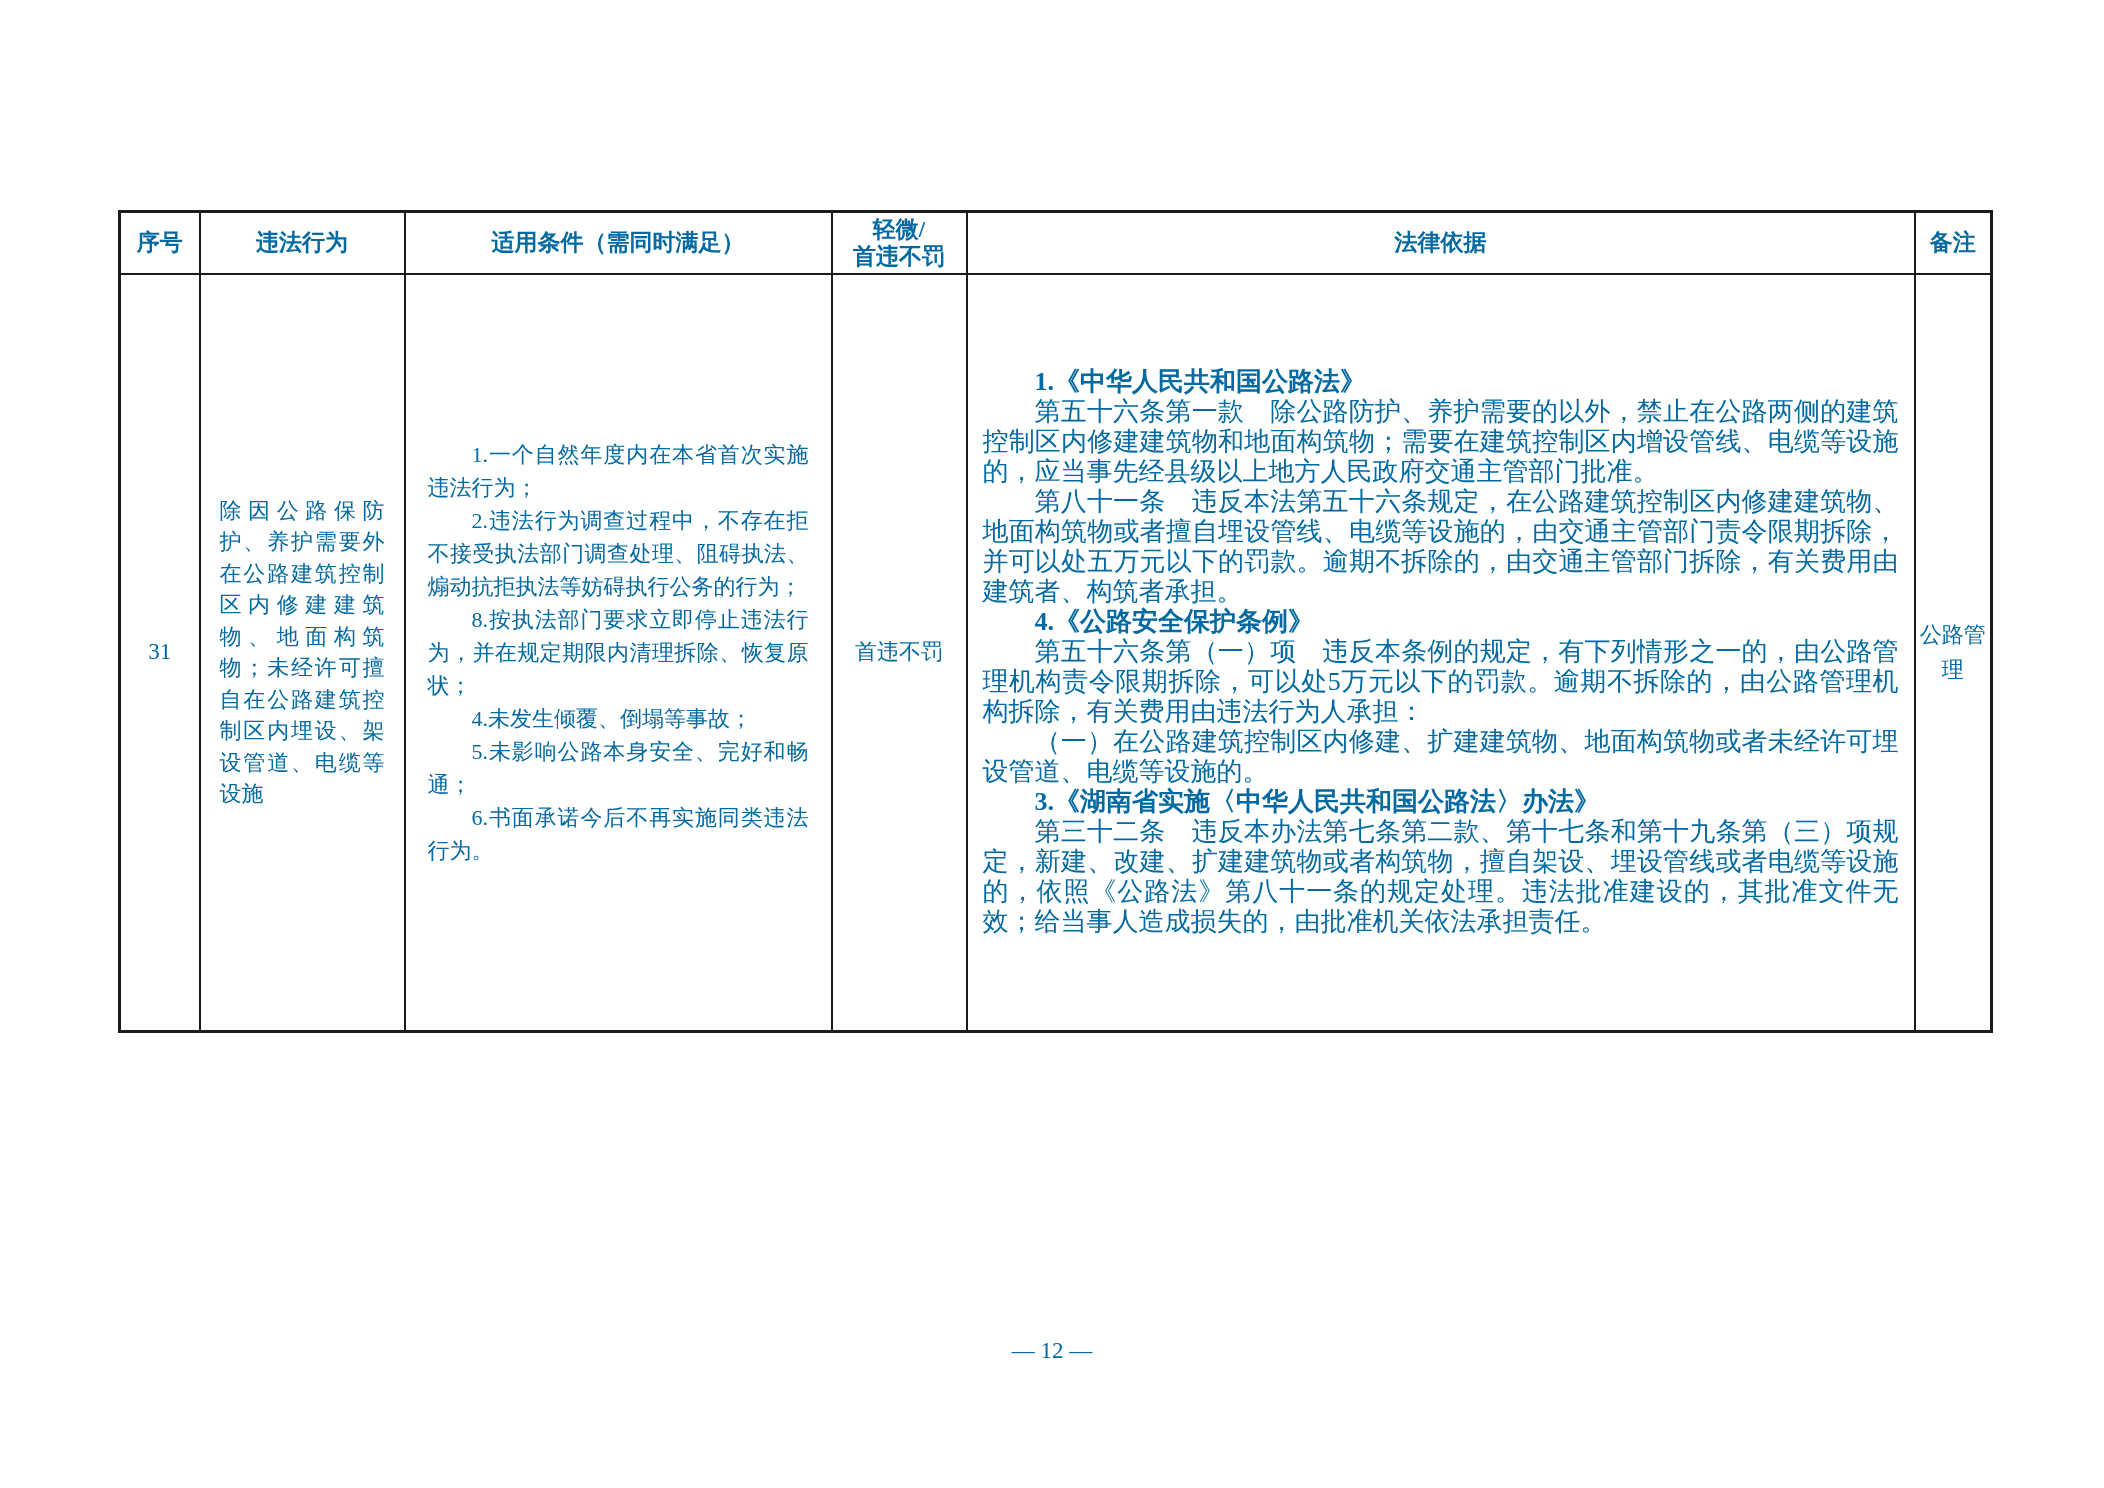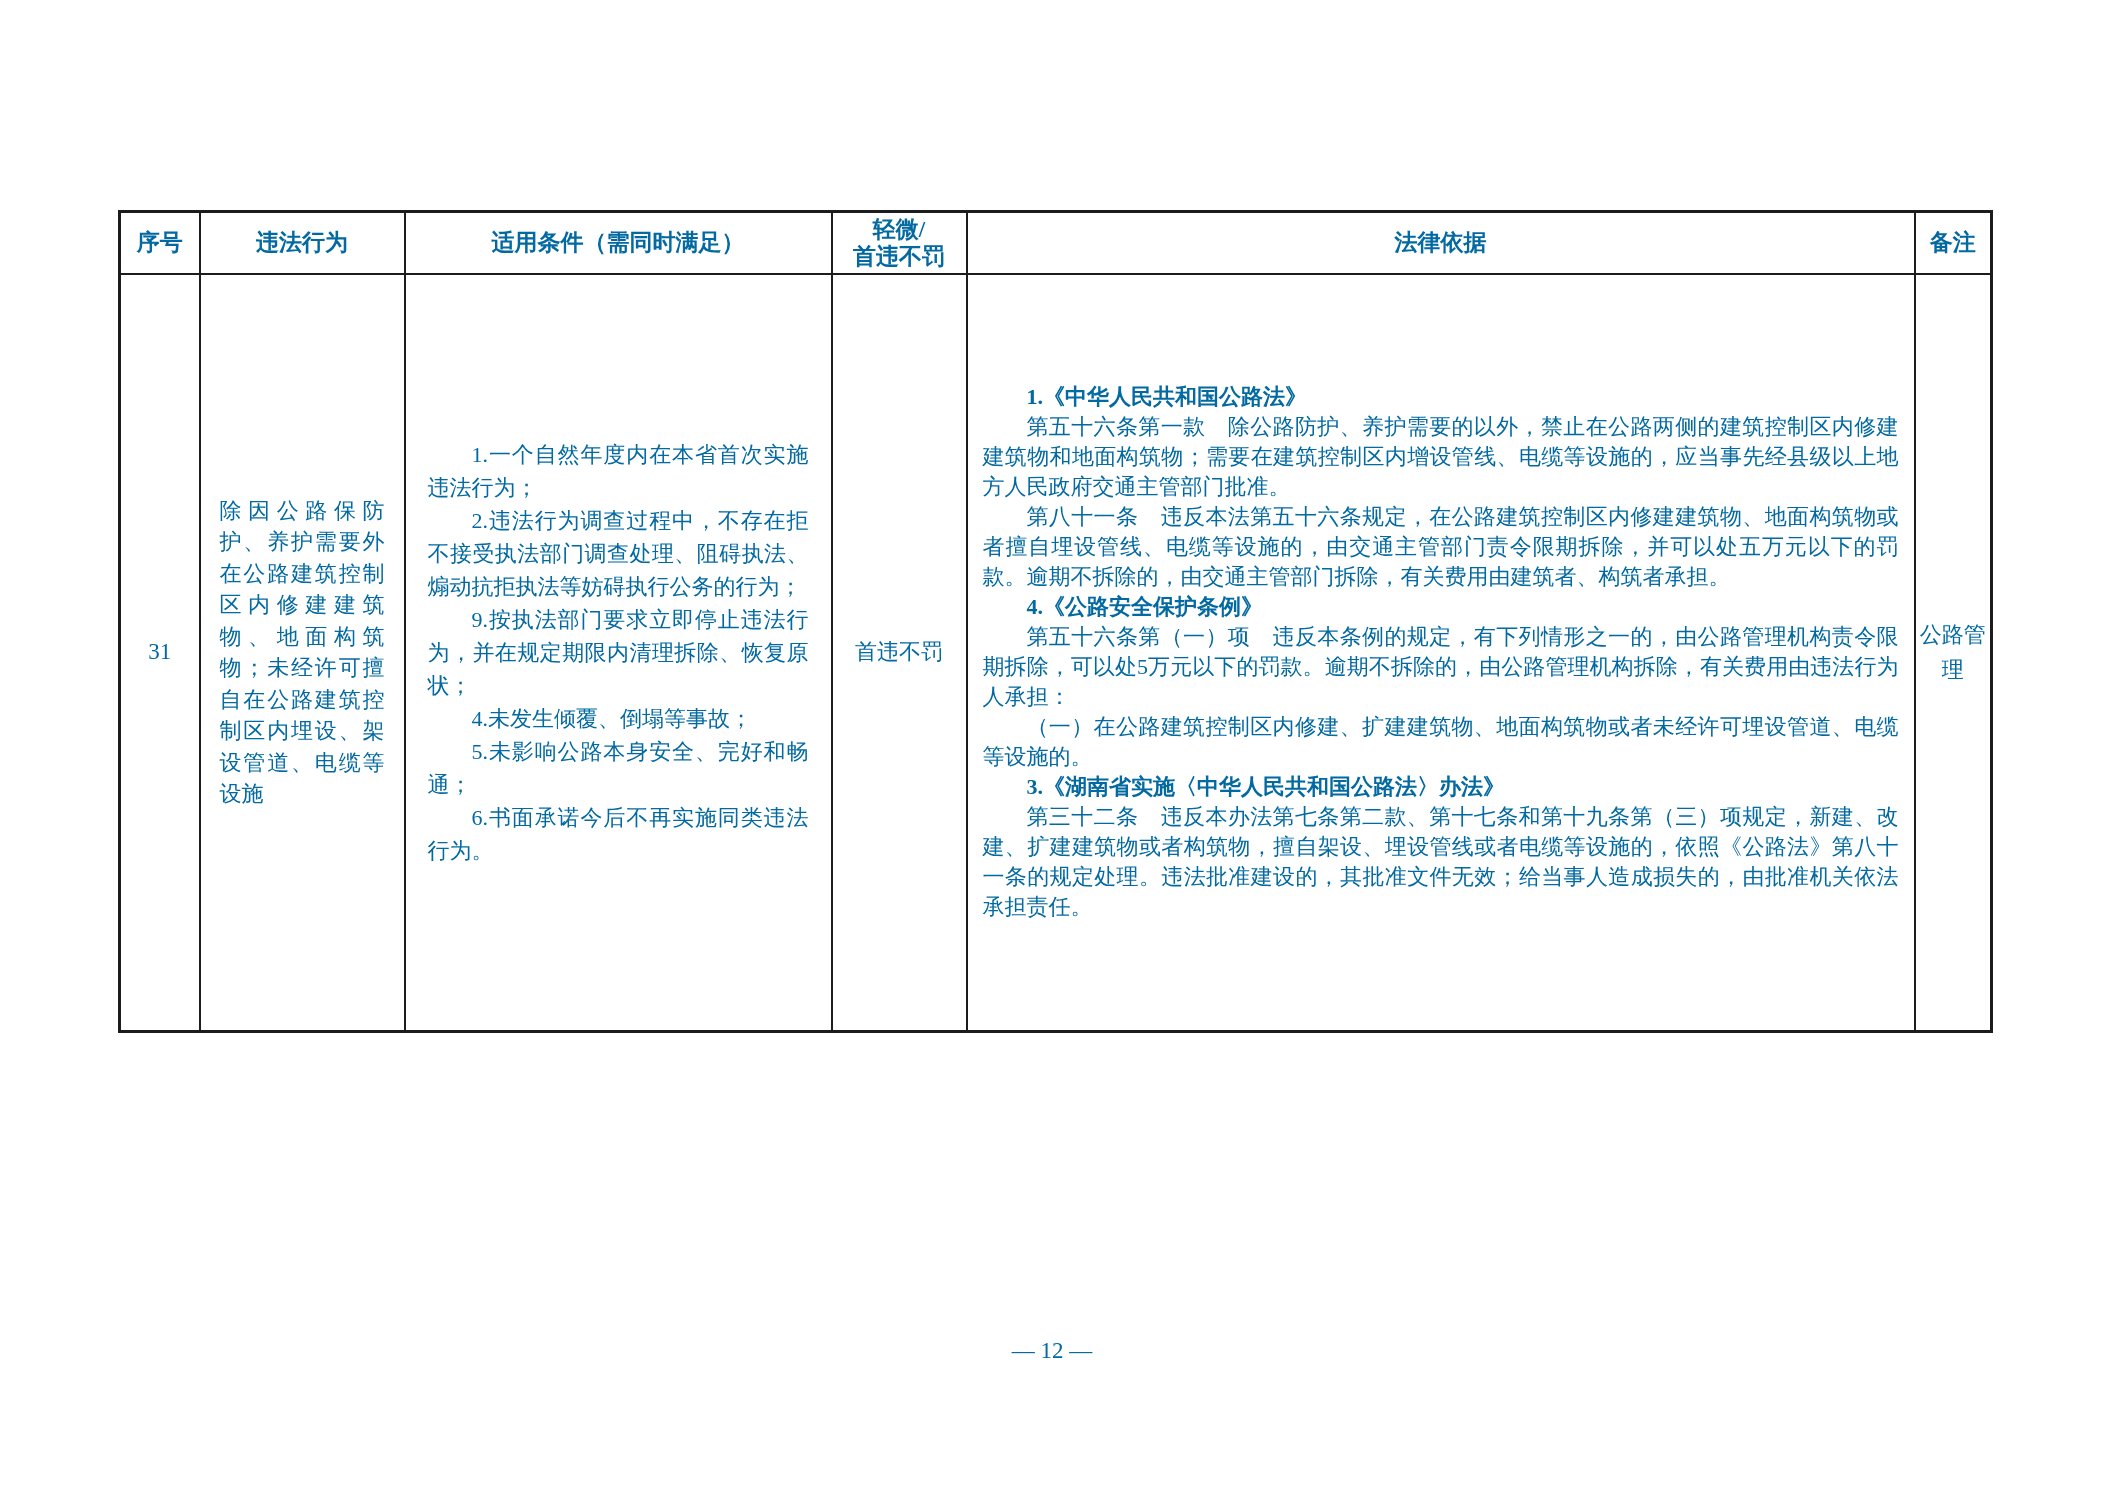--- a/index.html
+++ b/index.html
@@ -76,21 +76,21 @@
     text-align: center;
     vertical-align: middle;
     font-size: 22px;
   }
   td.c-legal {
     vertical-align: middle;
     padding: 0 15px;
   }
   td.c-legal p {
     margin: 0;
-    font-size: 22px;
+    font-size: 26px;
     line-height: 30px;
     text-indent: 2em;
     text-align: justify;
     text-align-last: left;
     text-justify: inter-ideograph;
   }
   td.c-legal p.law-title {
     font-weight: bold;
     text-align: left;
   }
@@ -141,21 +141,21 @@
       <tr>
         <td class="c-index">31</td>
 
         <td class="c-behavior">
           <div class="behavior-text">除因公路保防护、养护需要外在公路建筑控制区内修建建筑物、地面构筑物；未经许可擅自在公路建筑控制区内埋设、架设管道、电缆等设施</div>
         </td>
 
         <td class="c-conditions">
           <p>1.一个自然年度内在本省首次实施违法行为；</p>
           <p>2.违法行为调查过程中，不存在拒不接受执法部门调查处理、阻碍执法、煽动抗拒执法等妨碍执行公务的行为；</p>
-          <p>9.按执法部门要求立即停止违法行为，并在规定期限内清理拆除、恢复原状；</p>
+          <p>8.按执法部门要求立即停止违法行为，并在规定期限内清理拆除、恢复原状；</p>
           <p>4.未发生倾覆、倒塌等事故；</p>
           <p>5.未影响公路本身安全、完好和畅通；</p>
           <p>6.书面承诺今后不再实施同类违法行为。</p>
         </td>
 
         <td class="c-leniency">首违不罚</td>
 
         <td class="c-legal">
           <p class="law-title">1.《中华人民共和国公路法》</p>
           <p class="law-para">第五十六条第一款　除公路防护、养护需要的以外，禁止在公路两侧的建筑控制区内修建建筑物和地面构筑物；需要在建筑控制区内增设管线、电缆等设施的，应当事先经县级以上地方人民政府交通主管部门批准。</p>

